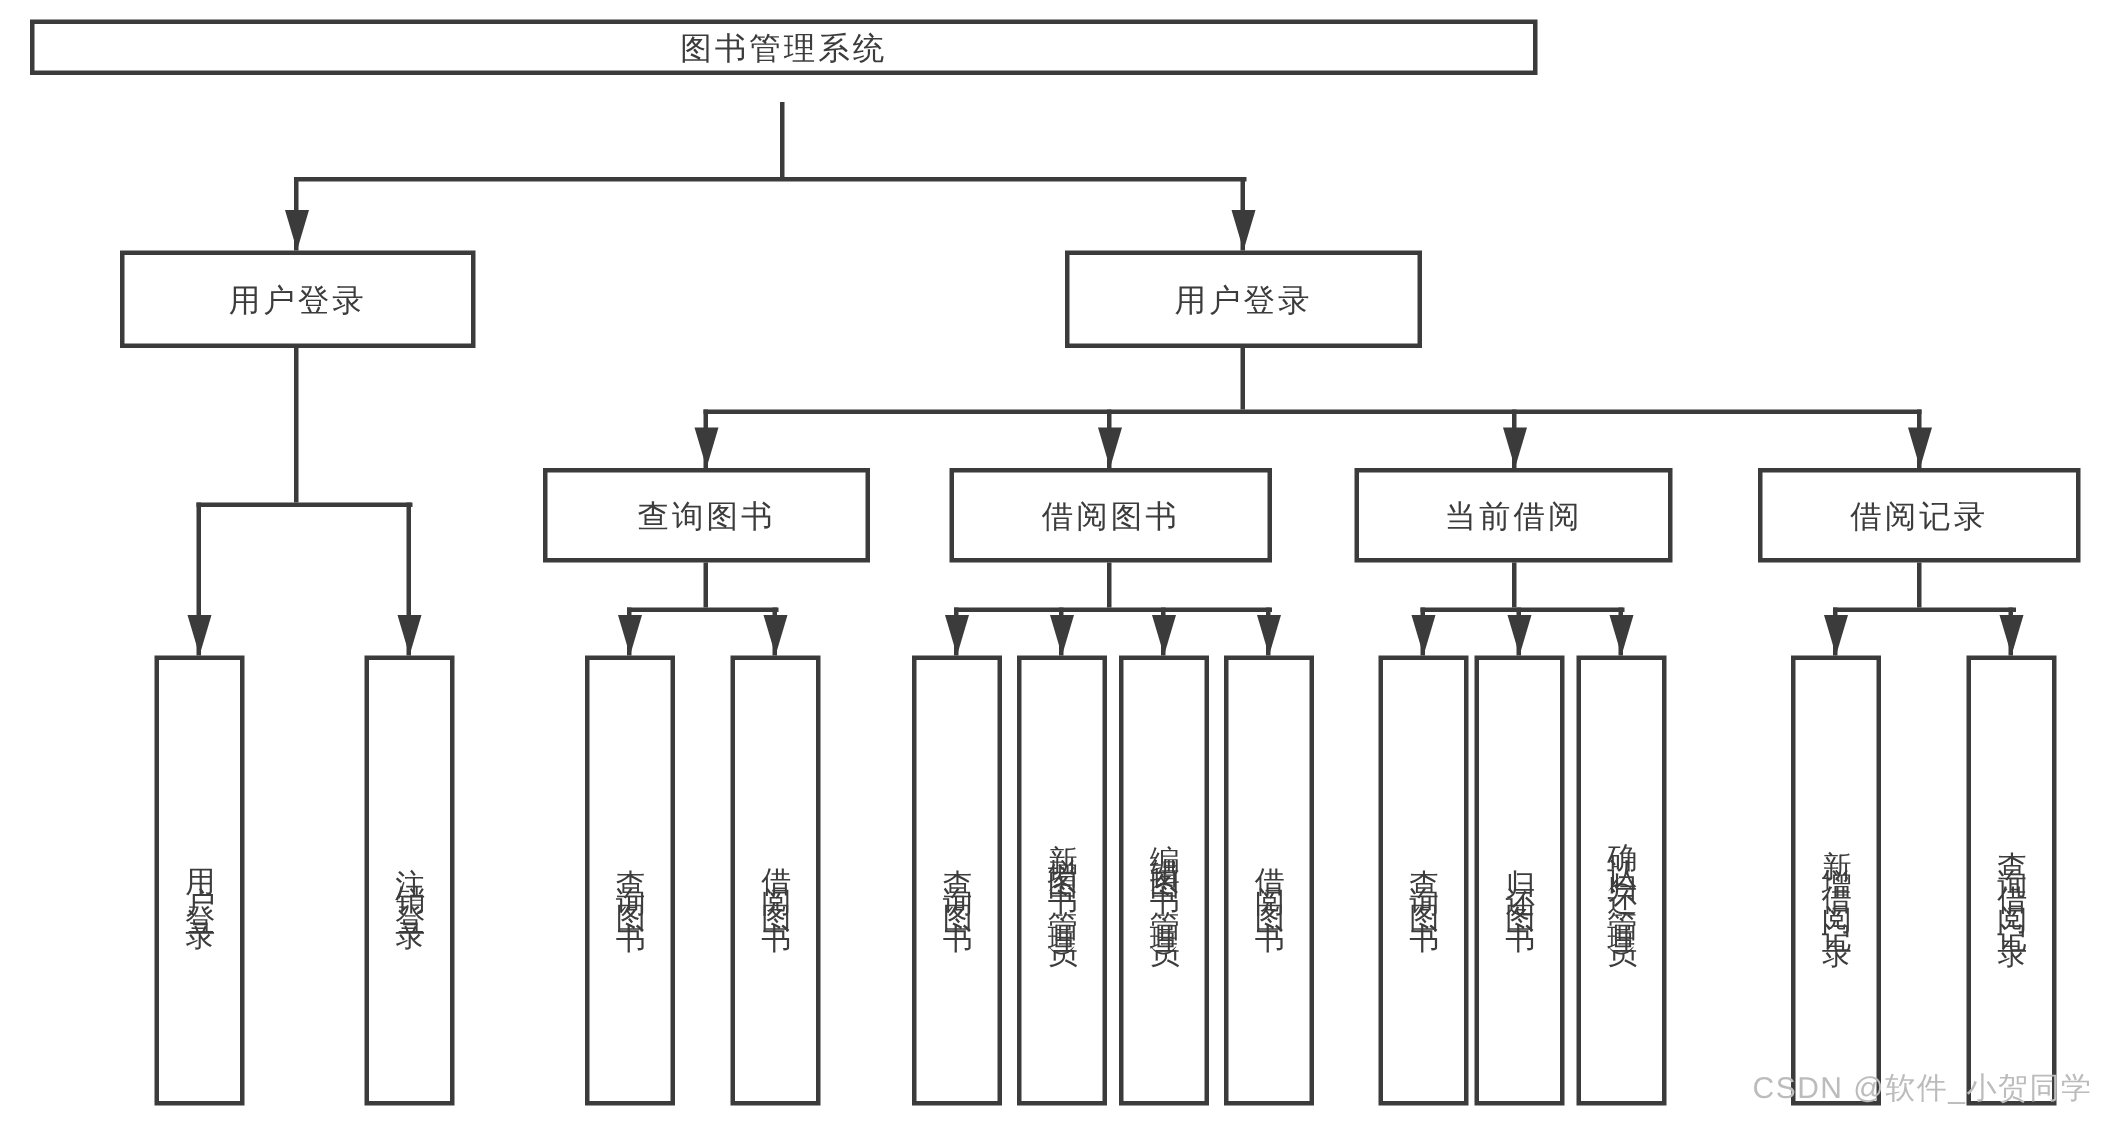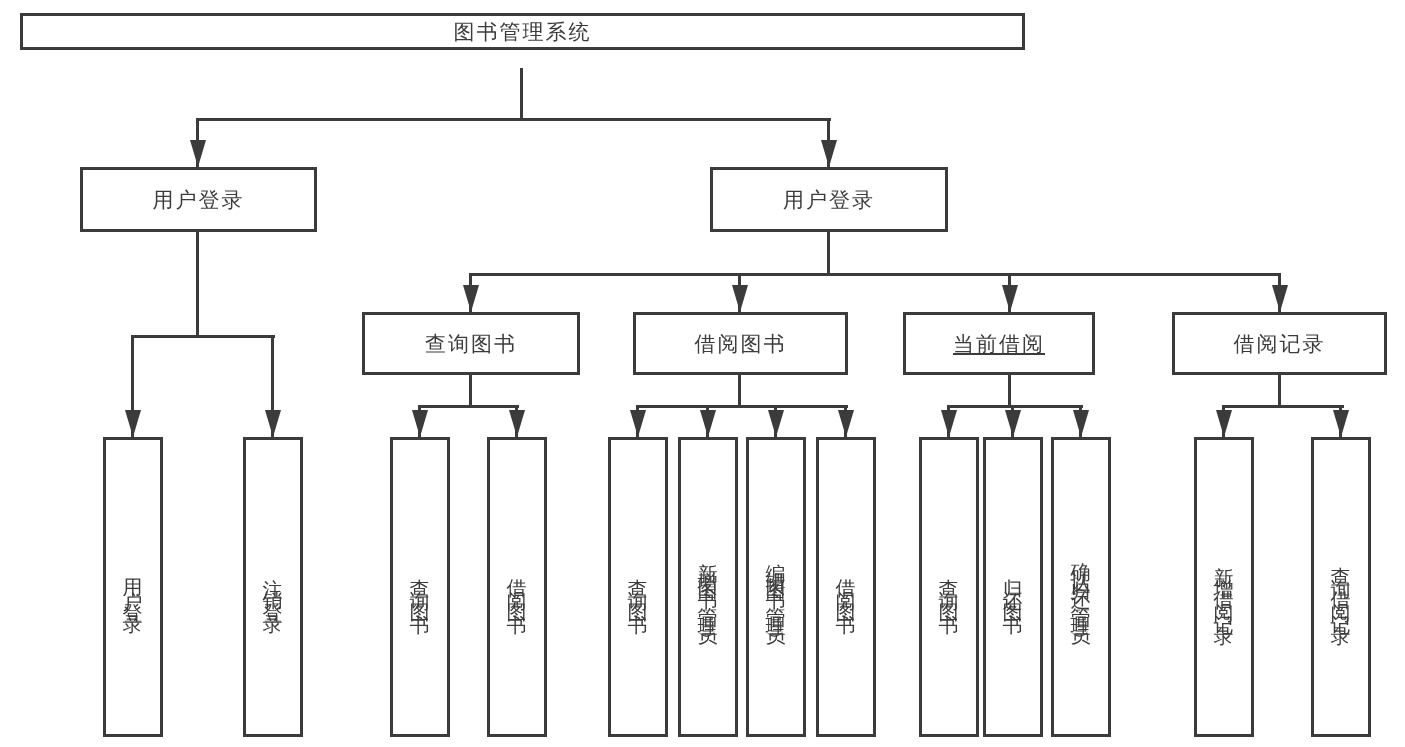--- a/index.html
+++ b/index.html
@@ -45,21 +45,21 @@
     font-size:20px;
     letter-spacing:1px;
     z-index:5;
   }
   
   #n-root{left:20px;top:13px;width:1005px;height:37px;}
   #n-userlogin{left:80px;top:167px;width:237px;height:65px;}
   #n-bookmgmt{left:710px;top:167px;width:238px;height:65px;}
   #n-newbook{left:362px;top:312px;width:218px;height:63px;}
   #n-bookborrow{left:633px;top:312px;width:215px;height:63px;}
-  #n-currentborrow{left:903px;top:312px;width:192px;height:63px;text-decoration:underline;}
+  #n-currentborrow{left:903px;top:312px;width:212px;height:63px;}
   #n-borrowrecords{left:1172px;top:312px;width:215px;height:63px;}
   .leaf{top:437px;width:60px;height:300px;}
   #lf-login{left:103px;}
   #lf-logout{left:243px;}
   #lf-nb-query{left:390px;}
   #lf-nb-borrow{left:487px;}
   #lf-bb-query{left:608px;}
   #lf-bb-add{left:678px;}
   #lf-bb-edit{left:746px;}
   #lf-bb-borrow{left:816px;}
@@ -154,13 +154,14 @@
   <div class="v" style="left:1079px;top:405px;height:32px;"></div>
   <div class="arr" style="left:1073px;top:410px;"></div>
 
   <div class="v" style="left:1278px;top:375px;height:30px;"></div>
   <div class="h" style="left:1222px;top:405px;width:122px;"></div>
   <div class="v" style="left:1222px;top:405px;height:32px;"></div>
   <div class="arr" style="left:1216px;top:410px;"></div>
   <div class="v" style="left:1339px;top:405px;height:32px;"></div>
   <div class="arr" style="left:1333px;top:410px;"></div>
 
+  <div class="watermark">CSDN @软件_小贺同学</div>
 </div>
 
 </body></html>

